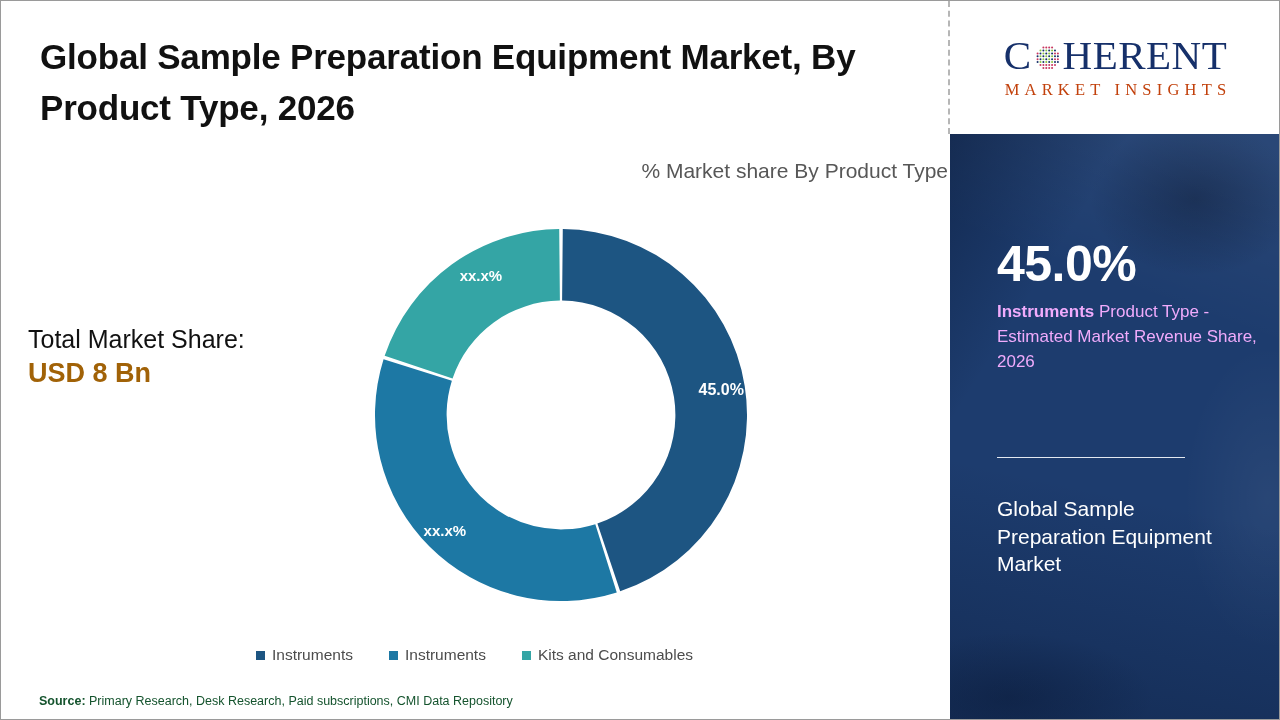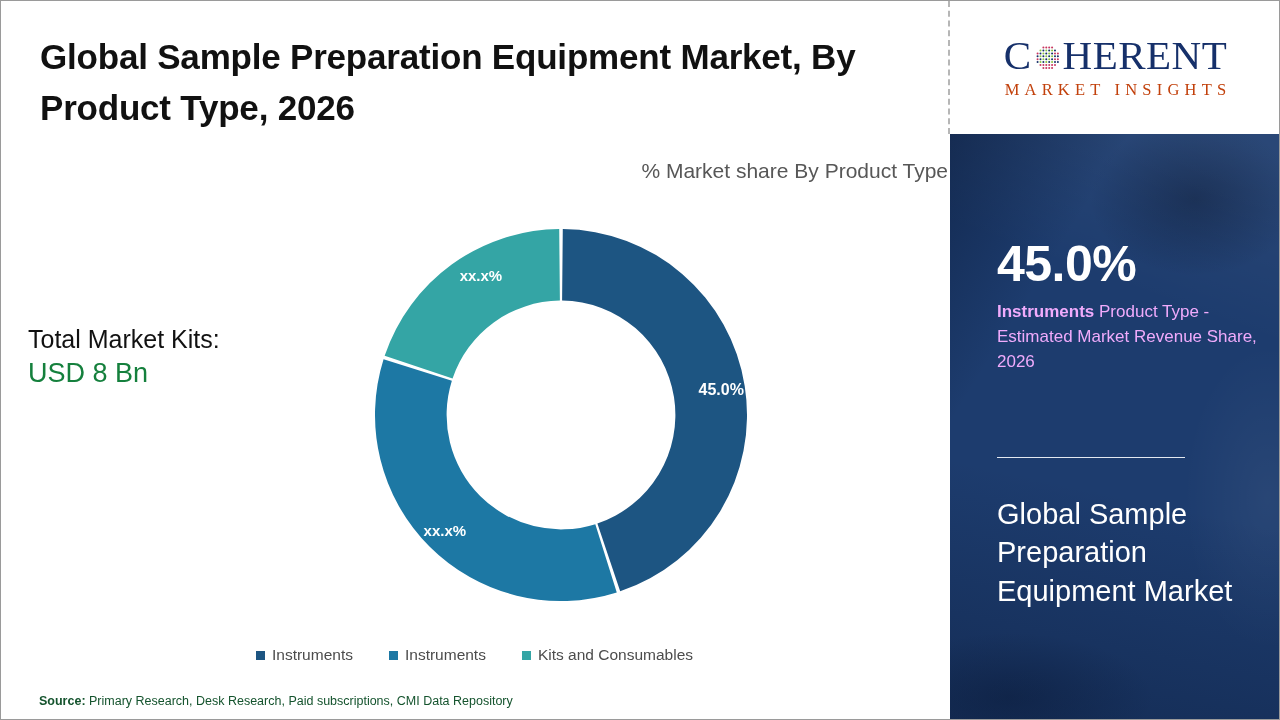--- a/index.html
+++ b/index.html
@@ -56,22 +56,22 @@
     width: 330px;
   }
   #market-size-label {
     font-size: 25px;
     color: #111111;
     line-height: 1.32;
     white-space: nowrap;
   }
   #market-size-value {
     font-size: 27px;
-    font-weight: normal;
-    color: #15803d;
+    font-weight: bold;
+    color: #a16207;
     line-height: 1.32;
     white-space: nowrap;
   }
 
   
   #donut-wrap {
     position: absolute;
     left: 374px;
     top: 228px;
     width: 372px;
@@ -233,38 +233,38 @@
     top: 323px;
     width: 188px;
     height: 0;
     border-top: 1.5px solid #e3e8f0;
   }
   #panel-heading {
     position: absolute;
     left: 47px;
     top: 361px;
     width: 250px;
-    font-size: 29px;
+    font-size: 21px;
     color: #ffffff;
     line-height: 1.32;
   }
 </style>
 </head>
 <body>
 
 <div id="page">
 
   <div id="left-pane">
 
     <div id="page-title">Global Sample Preparation Equipment Market, By Product Type, 2026</div>
 
     <div id="chart-subtitle">% Market share By Product Type</div>
 
     <div id="market-size-block">
-      <div id="market-size-label">Total Market Kits:</div>
+      <div id="market-size-label">Total Market Share:</div>
       <div id="market-size-value">USD 8 Bn</div>
     </div>
 
     <div id="donut-wrap">
       <svg id="donut-svg" viewBox="0 0 372 372">
         <g id="donut-slices">
             <path d="M 187.7854444040064 0.008569583756894872 A 186 186 0 0 1 245.1725713416377 362.336629209075 L 222.3911313751072 294.44702696358115 A 114.39 114.39 0 0 0 187.09804830846394 71.61527029401049 Z" fill="#1d5582"></path>
             <path d="M 241.77645427181156 363.4400945357743 A 186 186 0 0 1 8.559905464225722 130.2235457281884 L 76.87434186049882 151.69748062283588 A 114.39 114.39 0 0 0 220.30251937716412 295.1256581395012 Z" fill="#1d78a4"></path>
             <path d="M 9.663370790925 126.82742865836241 A 186 186 0 0 1 184.2145555959935 0.008569583756894872 L 184.901951691536 71.61527029401049 A 114.39 114.39 0 0 0 77.55297303641888 149.60886862489286 Z" fill="#34a5a5"></path>
           </g>

